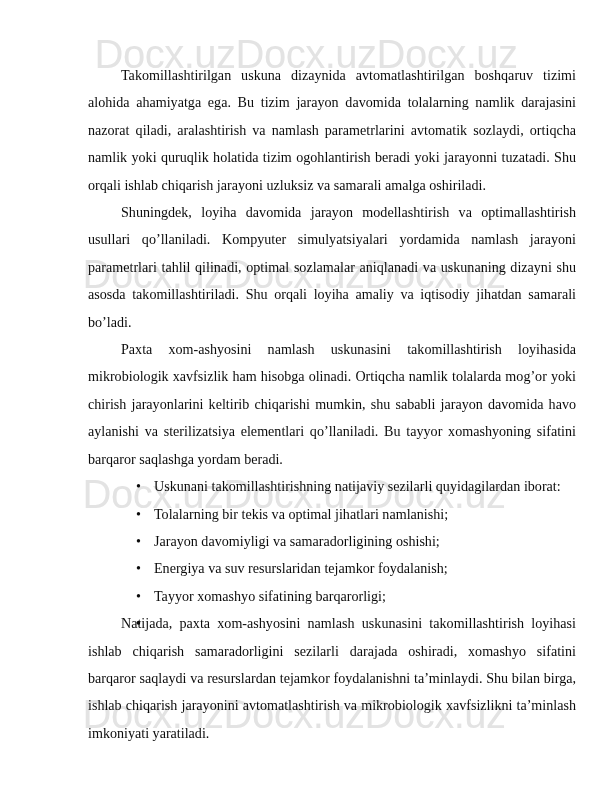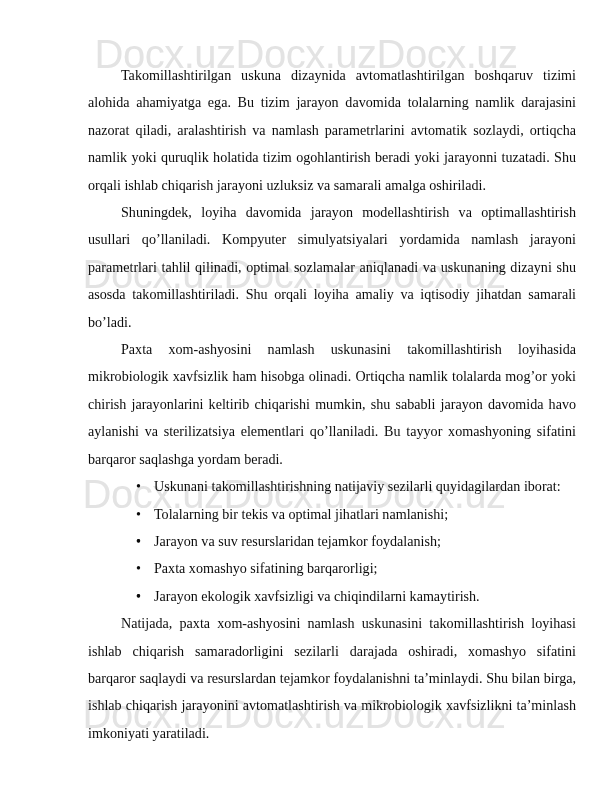--- a/index.html
+++ b/index.html
@@ -131,33 +131,33 @@
     <li>
       <span class="bullet-dot">•</span>
       <span>Uskunani takomillashtirishning natijaviy sezilarli quyidagilardan iborat:</span>
     </li>
     <li>
       <span class="bullet-dot">•</span>
       <span>Tolalarning bir tekis va optimal jihatlari namlanishi;</span>
     </li>
     <li>
       <span class="bullet-dot">•</span>
+      <span>Jarayon davomiyligi va samaradorligining oshishi;</span>
     </li>
     <li>
       <span class="bullet-dot">•</span>
-      <span>Jarayon va suv resurslaridan tejamkor foydalanish;</span>
+      <span>Energiya va suv resurslaridan tejamkor foydalanish;</span>
     </li>
     <li>
       <span class="bullet-dot">•</span>
-      <span>Paxta xomashyo sifatining barqarorligi;</span>
+      <span>Tayyor xomashyo sifatining barqarorligi;</span>
     </li>
     <li>
       <span class="bullet-dot">•</span>
     </li>
     <li>
       <span class="bullet-dot">•</span>
-      <span>Jarayon ekologik xavfsizligi va chiqindilarni kamaytirish.</span>
     </li>
   </ul>
 
   <p class="para">Natijada, paxta xom-ashyosini namlash uskunasini takomillashtirish loyihasi ishlab chiqarish samaradorligini sezilarli darajada oshiradi, xomashyo sifatini barqaror saqlaydi va resurslardan tejamkor foydalanishni ta’minlaydi. Shu bilan birga, ishlab chiqarish jarayonini avtomatlashtirish va mikrobiologik xavfsizlikni ta’minlash imkoniyati yaratiladi.</p>
 
 </div>
 
 </body></html>

